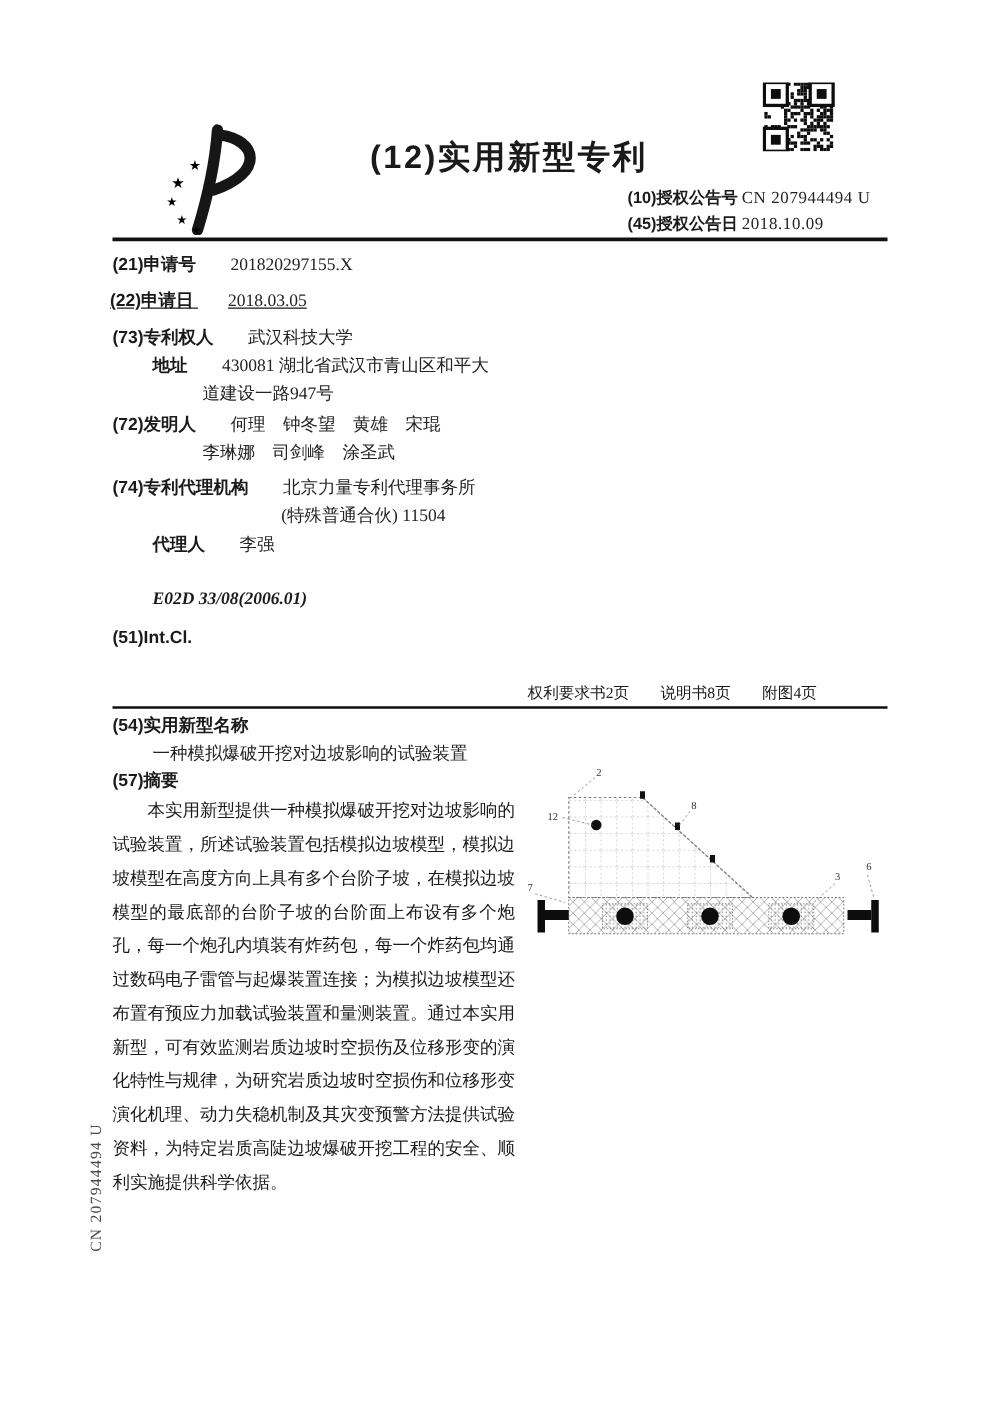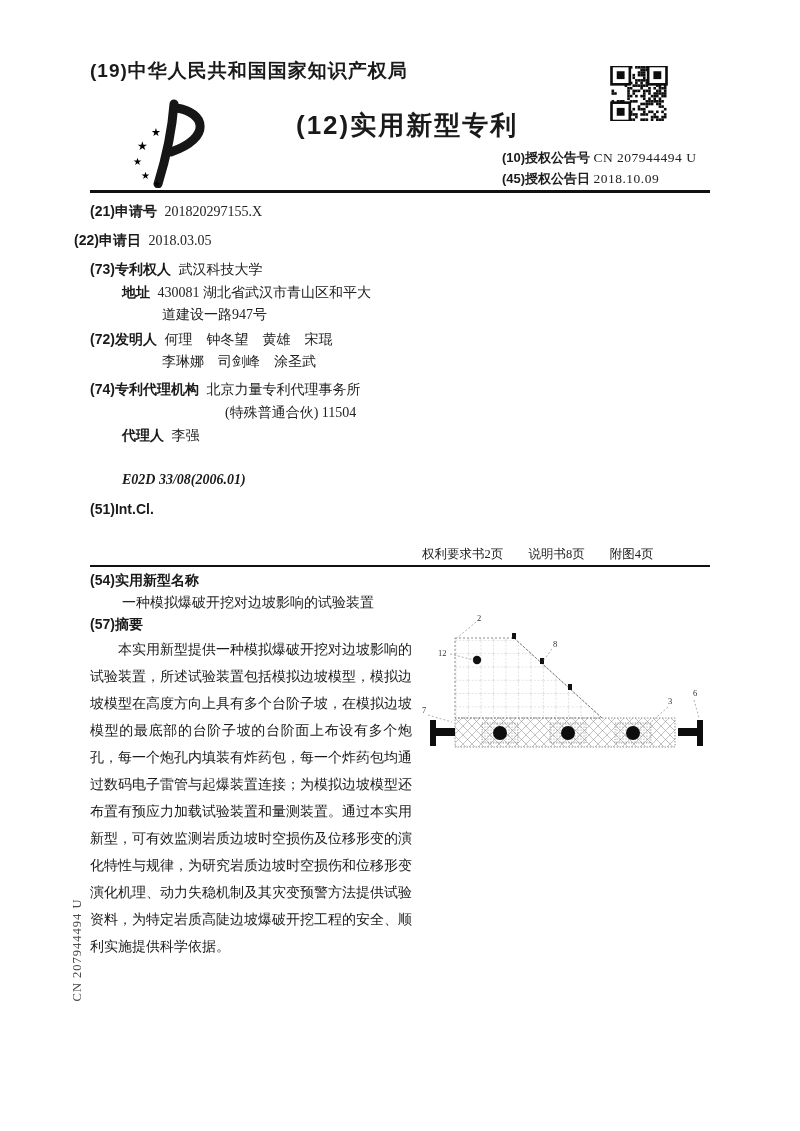--- a/index.html
+++ b/index.html
@@ -12,42 +12,41 @@
   .lbl{font-family:"Liberation Sans","DejaVu Sans",sans-serif;font-weight:bold;}
   .val{font-family:"Liberation Serif","DejaVu Serif",serif;color:#222;}
   .office{left:90px;top:58px;font-size:19px;letter-spacing:1px;}
   .doctype{left:296px;top:108px;font-size:26px;letter-spacing:2px;}
   .publine{font-size:13px;}
   .publine .val{font-size:13.5px;letter-spacing:0.5px;}
   .rule{position:absolute;left:90px;width:620px;background:#111;}
   .rule-top{top:190px;height:3px;}
   .rule-mid{top:565px;height:2px;}
   .fld{font-size:14px;}
-  .fld .val{margin-left:4px;}
+  .fld .val{margin-left:24px;}
   .intcl-val{font-style:italic;font-weight:bold;font-size:14px;}
   .pages-info{left:400px;top:546px;width:306px;text-align:left;font-size:12.5px;}
   .pages-info span{margin-left:22px;}
   .abstract{
     position:absolute;left:90px;top:636px;width:322px;
     font-size:14px;line-height:27px;text-align:justify;text-indent:2em;
     white-space:normal;word-break:break-all;
   }
   .side-code{
     position:absolute;left:16px;top:942px;width:124px;height:16px;
     transform:rotate(-90deg);text-align:center;font-size:12.5px;
     letter-spacing:1px;color:#4a4a4a;
   }
   svg text{font-family:"Liberation Serif","DejaVu Serif",serif;}
 </style>
 </head>
 <body>
 
 <div class="page">
 
-  <div class="abs office lbl">(19)中华人民共和国国家知识产权局</div>
 
   <svg class="abs" style="left:124px;top:96px;" width="92" height="92" viewBox="0 0 92 92">
     <path d="M50,8 C48,35 42,62 34,88" fill="none" stroke="#161616" stroke-width="9" stroke-linecap="round"></path>
     <path d="M52,12 C82,16 88,42 47,56" fill="none" stroke="#161616" stroke-width="9" stroke-linecap="round"></path>
     <text x="27" y="40" font-size="11">★</text>
     <text x="13" y="54" font-size="12">★</text>
     <text x="9" y="69" font-size="10">★</text>
     <text x="17" y="83" font-size="10">★</text>
     <text x="29" y="91" font-size="9">★</text>
   </svg>
@@ -212,21 +211,21 @@
     <span class="lbl">(45)授权公告日</span>
     <span class="val">2018.10.09</span>
   </div>
 
   <div class="rule rule-top"></div>
 
   <div class="abs fld" style="left:90px;top:203px;">
     <span class="lbl">(21)申请号</span>
     <span class="val">201820297155.X</span>
   </div>
-  <div class="abs fld" style="left:74px;top:232px;">
+  <div class="abs fld" style="left:88px;top:232px;text-decoration:underline;">
     <span class="lbl">(22)申请日</span>
     <span class="val">2018.03.05</span>
   </div>
   <div class="abs fld" style="left:90px;top:261px;">
     <span class="lbl">(73)专利权人</span>
     <span class="val">武汉科技大学</span>
   </div>
   <div class="abs fld" style="left:122px;top:284px;">
     <span class="lbl">地址</span>
     <span class="val">430081 湖北省武汉市青山区和平大</span>

